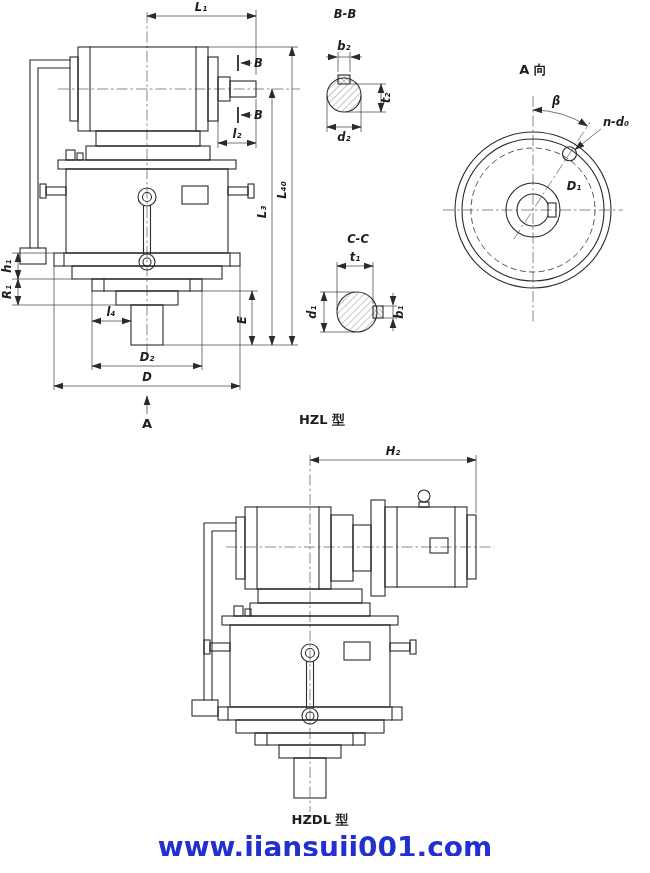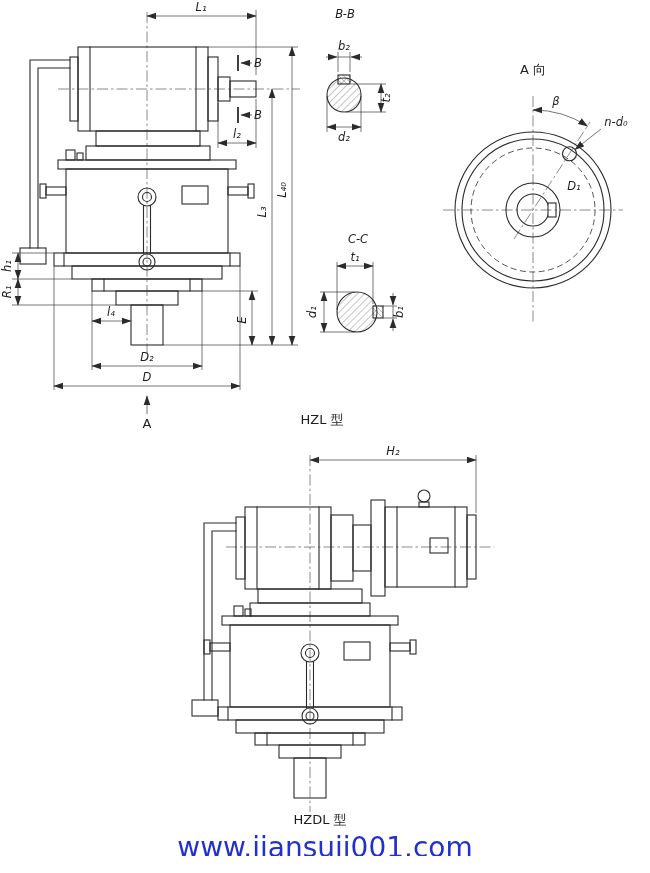--- a/index.html
+++ b/index.html
@@ -1,17 +1,17 @@
 <!DOCTYPE html>
 <html><head>
 <meta charset="utf-8">
 <style>
   html,body { margin:0; padding:0; background:#ffffff; }
   .page { position:relative; width:650px; height:856px; background:#ffffff; overflow:hidden;
-          font-family:"DejaVu Sans", sans-serif; }
+          font-family:"DejaVu Sans", sans-serif;font-weight:bold; }
   svg { position:absolute; left:0; top:0; }
   .ol   { fill:none; stroke:#2b2b2b; stroke-width:1.1; stroke-linecap:square; }
   .thk  { fill:none; stroke:#2b2b2b; stroke-width:1.8; }
   .thin { fill:none; stroke:#2b2b2b; stroke-width:0.65; }
   .cl   { fill:none; stroke:#2b2b2b; stroke-width:0.55; stroke-dasharray:11 3 2.5 3; }
   .dash { fill:none; stroke:#2b2b2b; stroke-width:0.8; stroke-dasharray:6 3.5; }
   .sec  { stroke:#2b2b2b; stroke-width:1.1; }
   text.dim { font-family:"DejaVu Sans", sans-serif; font-style:italic; font-size:11.5px; fill:#1d1d1d; }
   text.cap { font-family:"DejaVu Sans", sans-serif; font-size:13px; fill:#1d1d1d; }
   text.wm  { font-family:"DejaVu Sans", sans-serif; font-size:28px; text-decoration:underline; }

